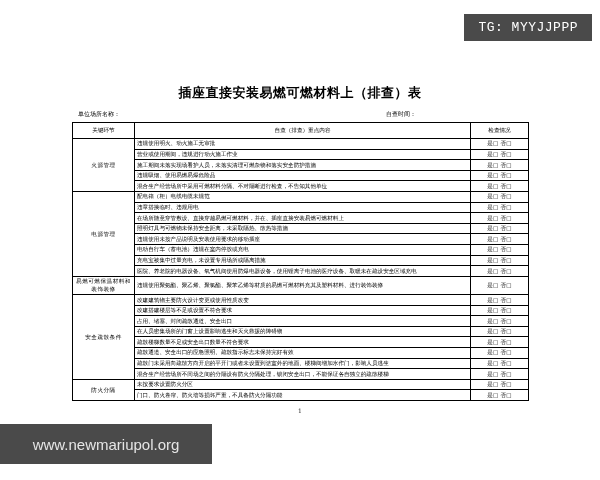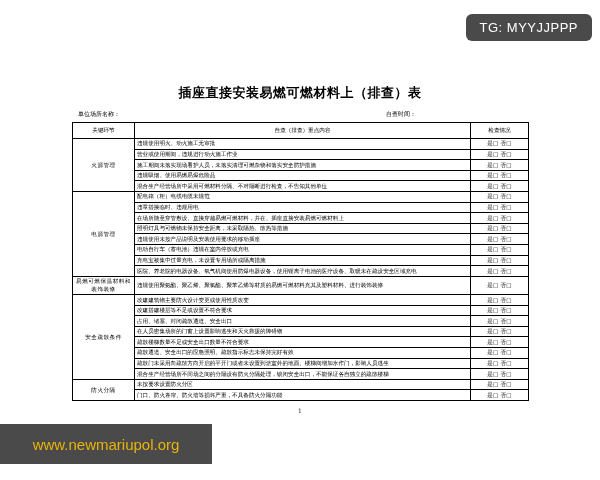--- a/index.html
+++ b/index.html
@@ -20,34 +20,33 @@
     width: 600px; height: 480px;
     background: #ffffff;
   }
   .tg-badge {
     position: absolute;
     right: 8px;
     top: 14px;
     background: #4a4a4a;
     color: #ffffff;
     font-size: 13px;
-    font-family: Liberation Sans, sans-serif;
+    font-family: Liberation Mono, monospace;
     padding: 6px 14px;
     letter-spacing: 0.5px;
     z-index: 5;
-    border-radius: 6px;
   }
   .watermark {
     position: absolute;
     left: 0;
     bottom: 16px;
     width: 212px;
     height: 40px;
     background: #4a4a4a;
-    color: #eab308;
+    color: #e5e5e5;
     font-size: 15px;
     display: flex;
     align-items: center;
     justify-content: center;
     z-index: 5;
   }
   .doc {
     position: absolute;
     left: 72px;
     top: 84px;

